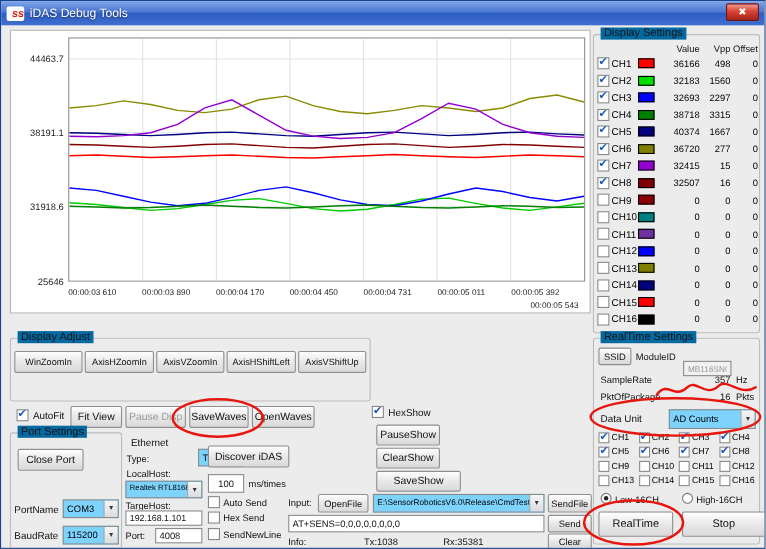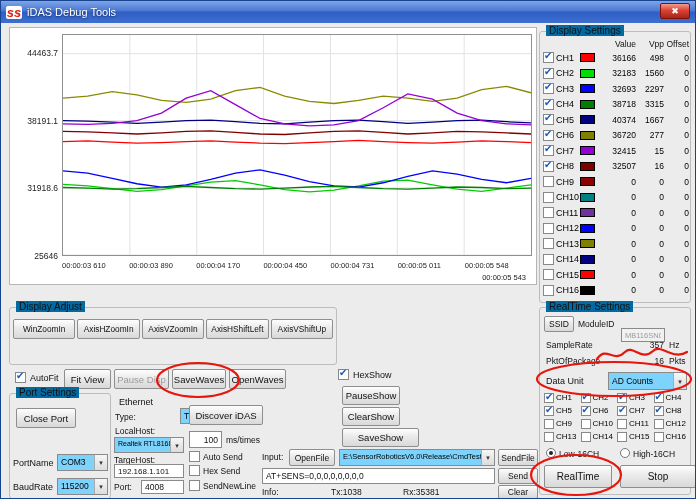--- a/index.html
+++ b/index.html
@@ -2,21 +2,21 @@
 <html><head>
 <meta charset="utf-8">
 <style>
   *{margin:0;padding:0;box-sizing:border-box;font-family:"Liberation Sans",sans-serif;}
   body{width:696px;height:499px;background:#888;}
   .window{position:relative;width:696px;height:499px;background:#ececec;border:1px solid #17448e;overflow:hidden;}
   .titlebar{position:absolute;top:0;left:0;right:0;height:22px;
     background:linear-gradient(#7fa5e8 0%,#4a78d4 45%,#2f5ec4 50%,#3e6fd0 100%);
     display:flex;align-items:center;padding:0 5px;}
   .app-icon{width:16px;height:13px;background:#fff;border-radius:2px;color:#e02010;font-weight:bold;
-    font-style:italic;font-size:13px;line-height:13px;text-align:center;}
+    font-style:italic;font-size:10px;line-height:13px;text-align:right;}
   .title-text{color:#fff;font-size:11px;margin-left:5px;text-shadow:0 1px 2px rgba(0,0,0,.55);}
   .close-btn{position:absolute;right:5px;top:2px;width:30px;height:16px;
     background:linear-gradient(#f49a8e,#d84436 45%,#a82417);border:1px solid #7e1208;border-radius:2px;
     color:#fff;font-size:9px;text-align:center;line-height:14px;cursor:pointer;}
   
   .chart-wrap{position:absolute;left:8px;top:26px;width:528px;height:258px;background:#fff;border:1px solid #b5b5b5;}
   .plot{position:absolute;left:52px;top:6px;width:470px;height:222px;border:1px solid #8f8f8f;background:#fff;}
   #chart-svg{position:absolute;left:0;top:0;width:468px;height:220px;}
   .ylab{position:absolute;left:0;width:48px;text-align:right;font-size:8.5px;color:#222;}
   .xlab{position:absolute;top:233px;font-size:7.5px;color:#222;white-space:nowrap;}
@@ -104,21 +104,21 @@
           <polyline points="0.0,97.2 24.7,97.7 49.5,98.8 74.2,99.9 98.9,98.8 123.7,97.2 148.4,96.7 173.2,98.3 197.9,99.9 222.6,100.4 247.4,98.8 272.1,97.2 296.8,96.7 321.6,98.3 346.3,99.9 371.1,98.8 395.8,97.2 420.5,97.7 445.3,98.8 470.0,99.9" fill="none" stroke="#800000" stroke-width="1.3"></polyline>
         </svg>
     </div>
     <div id="x-labels">
         <div class="xlab" style="left: 52px;">00:00:03 610</div>
         <div class="xlab" style="left: 119.143px;">00:00:03 890</div>
         <div class="xlab" style="left: 186.286px;">00:00:04 170</div>
         <div class="xlab" style="left: 253.429px;">00:00:04 450</div>
         <div class="xlab" style="left: 320.571px;">00:00:04 731</div>
         <div class="xlab" style="left: 387.714px;">00:00:05 011</div>
-        <div class="xlab" style="left: 454.857px;">00:00:05 548</div>
+        <div class="xlab" style="left: 454.857px;">00:00:05 392</div>
       </div>
     <div class="x-end">00:00:05 543</div>
   </div>
 
   <div class="group ds">
     <span class="group-label">Display Settings</span>
     <div class="ds-header">
       <span></span>
         <span></span>
         <span></span>
@@ -307,21 +307,21 @@
   <div class="combo abs" style="left:113px;top:436px;width:70px;height:16px;font-size:7px;">
     <span>Realtek RTL8168</span>
     <span class="arrow">▾</span>
   </div>
   <span class="lbl-s abs" style="left:113px;top:454px;">TargeHost:</span>
   <input class="field abs" style="left: 113px; top: 463px; width: 70px; height: 14px; font-size: 8px;" value="192.168.1.101">
   <span class="lbl-s abs" style="left:113px;top:481px;">Port:</span>
   <input class="field abs" style="left: 140px; top: 479px; width: 43px; height: 14px;" value="4008">
 
   <button class="btn abs" style="left:188px;top:404px;width:74px;height:20px;">Discover iDAS</button>
-  <input class="field abs" style="left: 188px; top: 430px; width: 33px; height: 17px; text-align: right;" value="100">
+  <input class="field abs" style="left: 188px; top: 430px; width: 33px; height: 17px; text-align: center;" value="100">
   <span class="lbl-s abs" style="left:225px;top:434px;">ms/times</span>
   <span class="cb abs" style="left:188px;top:450px;"></span>
   <span class="lbl-s abs" style="left:202px;top:451px;">Auto Send</span>
   <span class="cb abs" style="left:188px;top:464px;"></span>
   <span class="lbl-s abs" style="left:202px;top:465px;">Hex Send</span>
   <span class="cb abs" style="left:188px;top:479px;"></span>
   <span class="lbl-s abs" style="left:202px;top:480px;">SendNewLine</span>
 
   <span class="lbl-s abs" style="left:261px;top:451px;">Input:</span>
   <button class="btn abs" style="left:288px;top:448px;width:46px;height:17px;font-size:8.5px;">OpenFile</button>

